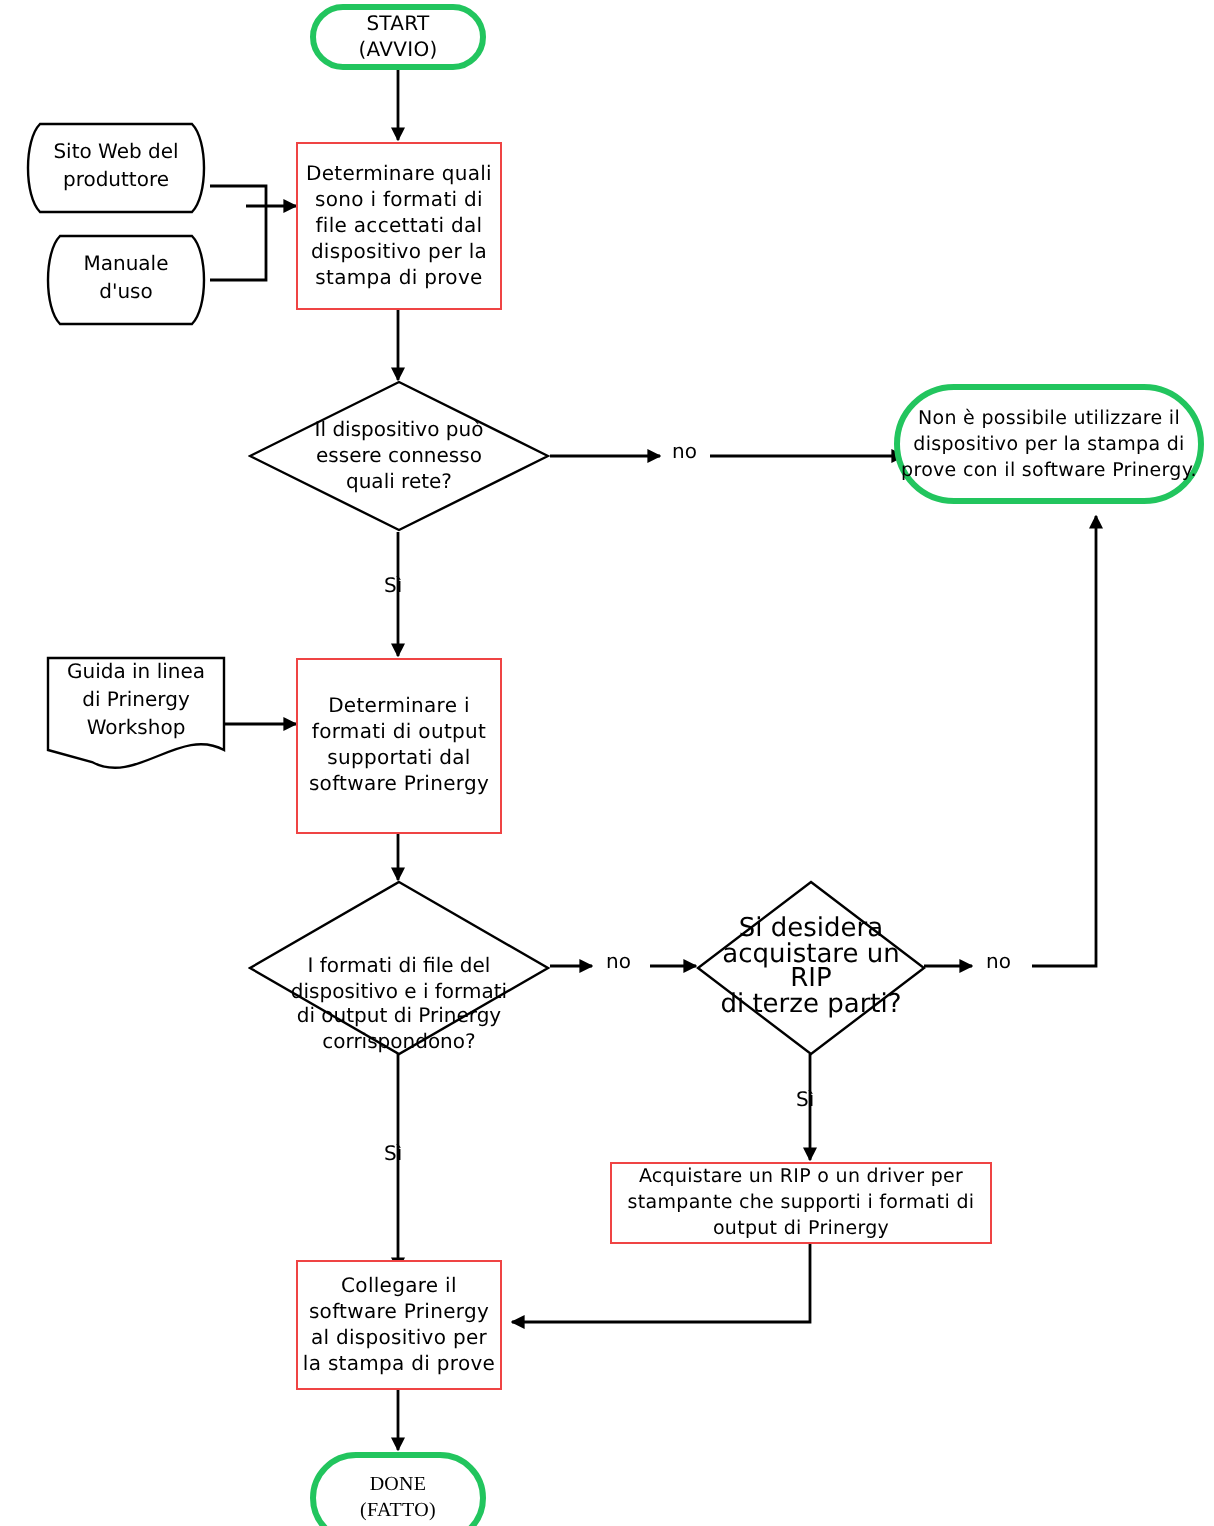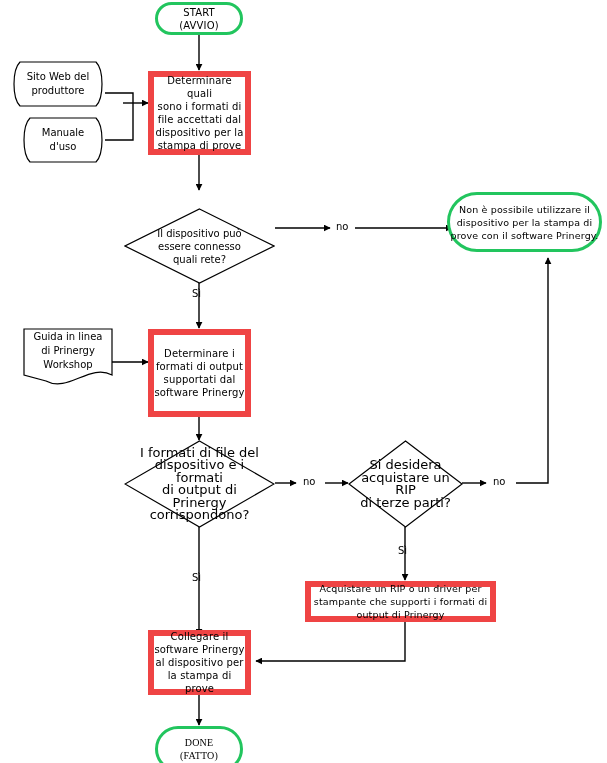--- a/index.html
+++ b/index.html
@@ -36,21 +36,21 @@
     line-height: 13px;
     letter-spacing: 0.15px;
     z-index: 3;
   }
   .terminal {
     border: 3px solid #22c55e;
     border-radius: 999px;
     background: #ffffff;
   }
   .process {
-    border: 6px solid #ef4444;
+    border: 1px solid #ef4444;
     background: #ffffff;
   }
   .decision-wrap {
     position: absolute;
     z-index: 3;
   }
   .decision-wrap svg {
     position: absolute;
     left: 0;
     top: 0;
@@ -186,21 +186,21 @@
   <div class="node process" style="left:148px; top:71px; width:103px; height:84px;">
     <span>
       <span>Determinare quali</span><br>
       <span>sono i formati di</span><br>
       <span>file accettati dal</span><br>
       <span>dispositivo per la</span><br>
       <span>stampa di prove</span>
     </span>
   </div>
 
-  <div class="decision-wrap" style="left:124px; top:208px; width:151px; height:76px;">
+  <div class="decision-wrap" style="left:124px; top:190px; width:151px; height:76px;">
     <svg width="151" height="76" xmlns="http://www.w3.org/2000/svg">
       <path d="M 75.5 1 L 150 38 L 75.5 75 L 1 38 Z" fill="#ffffff" stroke="#000000" stroke-width="1.2"></path>
     </svg>
     <div class="decision-label">
       <span>
         <span>Il dispositivo può</span><br>
         <span>essere connesso</span><br>
         <span>quali rete?</span>
       </span>
     </div>
@@ -233,21 +233,21 @@
       <span>formati di output</span><br>
       <span>supportati dal</span><br>
       <span>software Prinergy</span>
     </span>
   </div>
 
   <div class="decision-wrap" style="left:124px; top:440px; width:151px; height:88px;">
     <svg width="151" height="88" xmlns="http://www.w3.org/2000/svg">
       <path d="M 75.5 1 L 150 44 L 75.5 87 L 1 44 Z" fill="#ffffff" stroke="#000000" stroke-width="1.2"></path>
     </svg>
-    <div class="decision-label" style="font-size:13px; line-height:12.5px; padding:0 10px;">
+    <div class="decision-label" style="font-size:10px; line-height:12.5px; padding:0 10px;align-items:flex-end;">
       <span>
         <span>I formati di file del</span><br>
         <span>dispositivo e i formati</span><br>
         <span>di output di Prinergy</span><br>
         <span>corrispondono?</span>
       </span>
     </div>
   </div>
 
   <div class="decision-wrap" style="left:348px; top:440px; width:115px; height:88px;">

